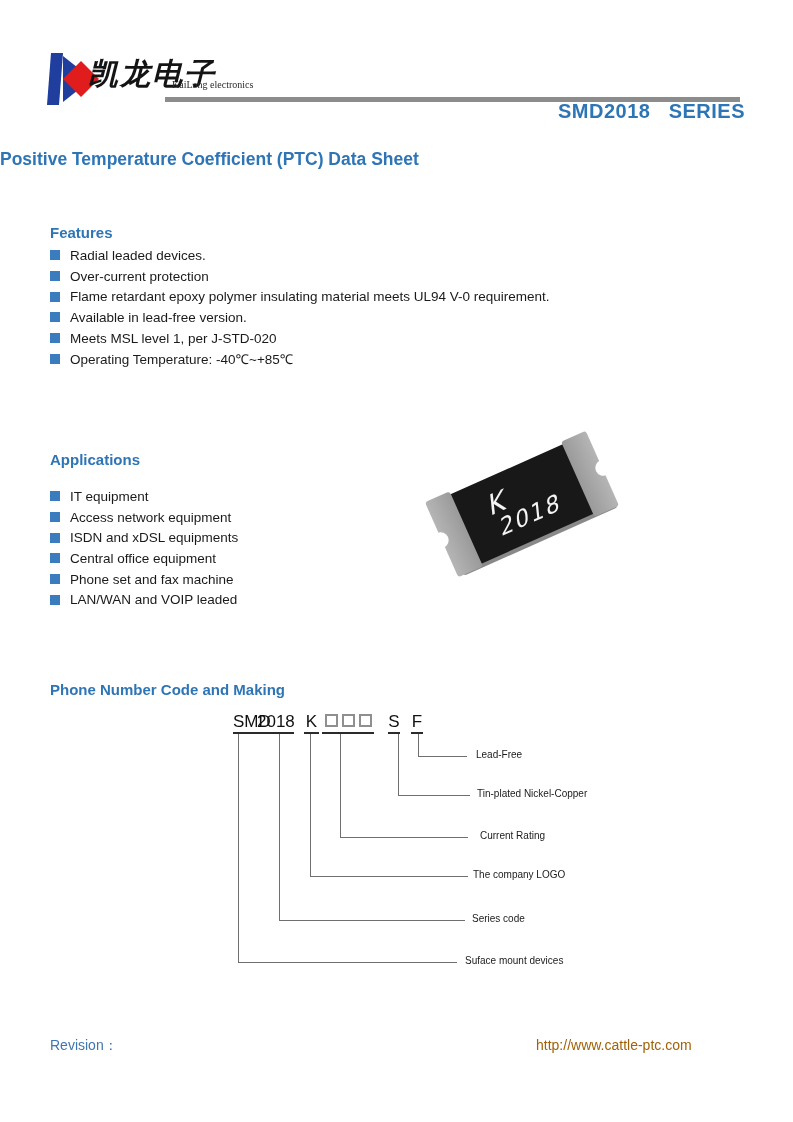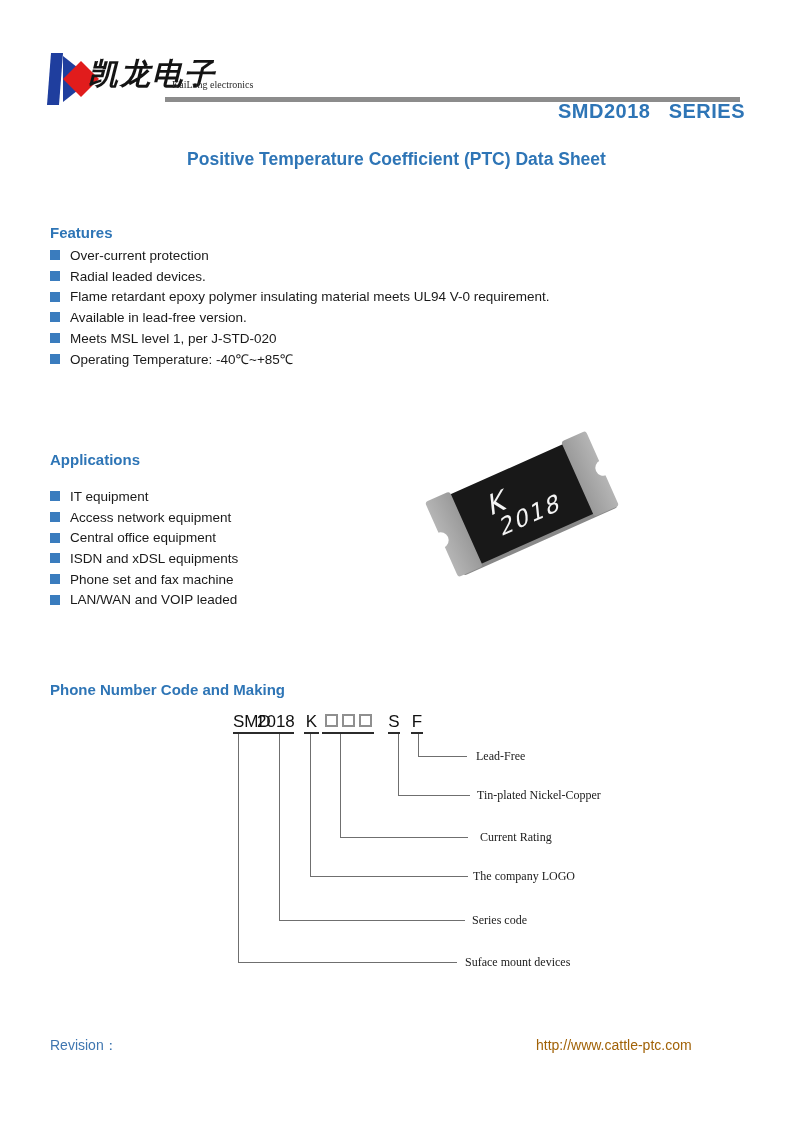--- a/index.html
+++ b/index.html
@@ -10,21 +10,21 @@
   .logo-svg { position:absolute; left:44px; top:50px; width:62px; height:58px; }
   .brand-cn { position:absolute; left:88px; top:54px; font-family:"Liberation Serif", serif;
               font-weight:bold; font-style:italic; font-size:30px; color:#141414; letter-spacing:2px; }
   .brand-en { position:absolute; left:172px; top:79px; font-family:"Liberation Serif", serif;
               font-size:10px; color:#2b2b2b; }
   .series { position:absolute; right:48px; top:76px; font-size:20px; font-weight:bold;
             color:#2e75b6; white-space:pre; letter-spacing:0.5px;margin-top:24px; }
   .header-rule { position:absolute; left:165px; top:97px; width:575px; height:4.5px; background:#8c8c8c; }
 
   
-  .doc-title { position:absolute; left:0; top:149px; width:100%; text-align:center;
+  .doc-title { position:absolute; left:0; top:149px; width:100%; text-align:left;
                font-size:17.5px; font-weight:bold; color:#2e75b6; }
 
   
   .sec-heading { position:absolute; left:50px; font-size:15px; font-weight:bold; color:#2e75b6; }
   #features-heading { top:224px; }
   #applications-heading { top:451px; }
   #partnumber-heading { top:681px; }
 
   .list { position:absolute; left:50px; }
   #features-list { top:245px; }
@@ -71,21 +71,21 @@
   #v-k    { left:310px; top:734px; height:142px; }
   #v-2018 { left:279px; top:734px; height:186px; }
   #v-smd  { left:238px; top:734px; height:228px; }
   #h-f    { left:418px; top:756px; width:49px; }
   #h-s    { left:398px; top:795px; width:72px; }
   #h-box  { left:340px; top:837px; width:128px; }
   #h-k    { left:310px; top:876px; width:158px; }
   #h-2018 { left:279px; top:920px; width:186px; }
   #h-smd  { left:238px; top:962px; width:219px; }
 
-  .leader-label { position:absolute; font-size:12px; color:#1a1a1a; white-space:nowrap;font-family:Liberation Serif, serif; }
+  .leader-label { position:absolute; font-size:10px; color:#1a1a1a; white-space:nowrap; }
   #lbl-f    { left:476px; top:749px; }
   #lbl-s    { left:477px; top:788px; }
   #lbl-box  { left:480px; top:830px; }
   #lbl-k    { left:473px; top:869px; }
   #lbl-2018 { left:472px; top:913px; }
   #lbl-smd  { left:465px; top:955px; }
 
   
   .footer-revision { position:absolute; left:50px; top:1037px; font-size:14px; color:#3f76b0; }
   .footer-url { position:absolute; left:536px; top:1037px; font-size:14px; color:#a16207;
@@ -105,25 +105,25 @@
   <div class="brand-en">KaiLong electronics</div>
   <div class="series">SMD2018   SERIES</div>
   <div class="header-rule"></div>
 
   <div class="doc-title">Positive Temperature Coefficient (PTC) Data Sheet</div>
 
   <div class="sec-heading" id="features-heading">Features</div>
   <div class="list" id="features-list">
     <div class="li">
         <span class="bullet"></span>
+        <span class="li-text">Radial leaded devices.</span>
+      </div>
+    <div class="li">
+        <span class="bullet"></span>
         <span class="li-text">Over-current protection</span>
-      </div>
-    <div class="li">
-        <span class="bullet"></span>
-        <span class="li-text">Radial leaded devices.</span>
       </div>
     <div class="li">
         <span class="bullet"></span>
         <span class="li-text">Flame retardant epoxy polymer insulating material meets UL94 V-0 requirement.</span>
       </div>
     <div class="li">
         <span class="bullet"></span>
         <span class="li-text">Available in lead-free version.</span>
       </div>
     <div class="li">
@@ -141,25 +141,25 @@
     <div class="li">
         <span class="bullet"></span>
         <span class="li-text">IT equipment</span>
       </div>
     <div class="li">
         <span class="bullet"></span>
         <span class="li-text">Access network equipment</span>
       </div>
     <div class="li">
         <span class="bullet"></span>
+        <span class="li-text">ISDN and xDSL equipments</span>
+      </div>
+    <div class="li">
+        <span class="bullet"></span>
         <span class="li-text">Central office equipment</span>
-      </div>
-    <div class="li">
-        <span class="bullet"></span>
-        <span class="li-text">ISDN and xDSL equipments</span>
       </div>
     <div class="li">
         <span class="bullet"></span>
         <span class="li-text">Phone set and fax machine</span>
       </div>
     <div class="li">
         <span class="bullet"></span>
         <span class="li-text">LAN/WAN and VOIP leaded</span>
       </div>
   </div>

